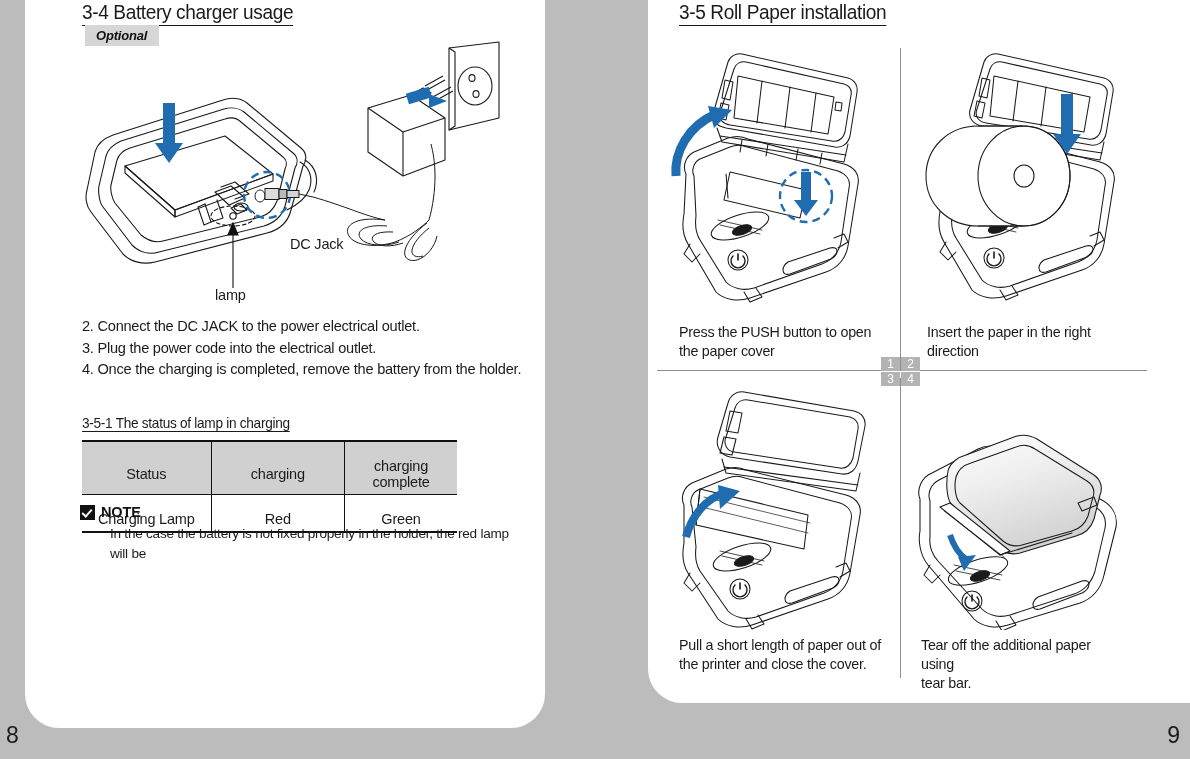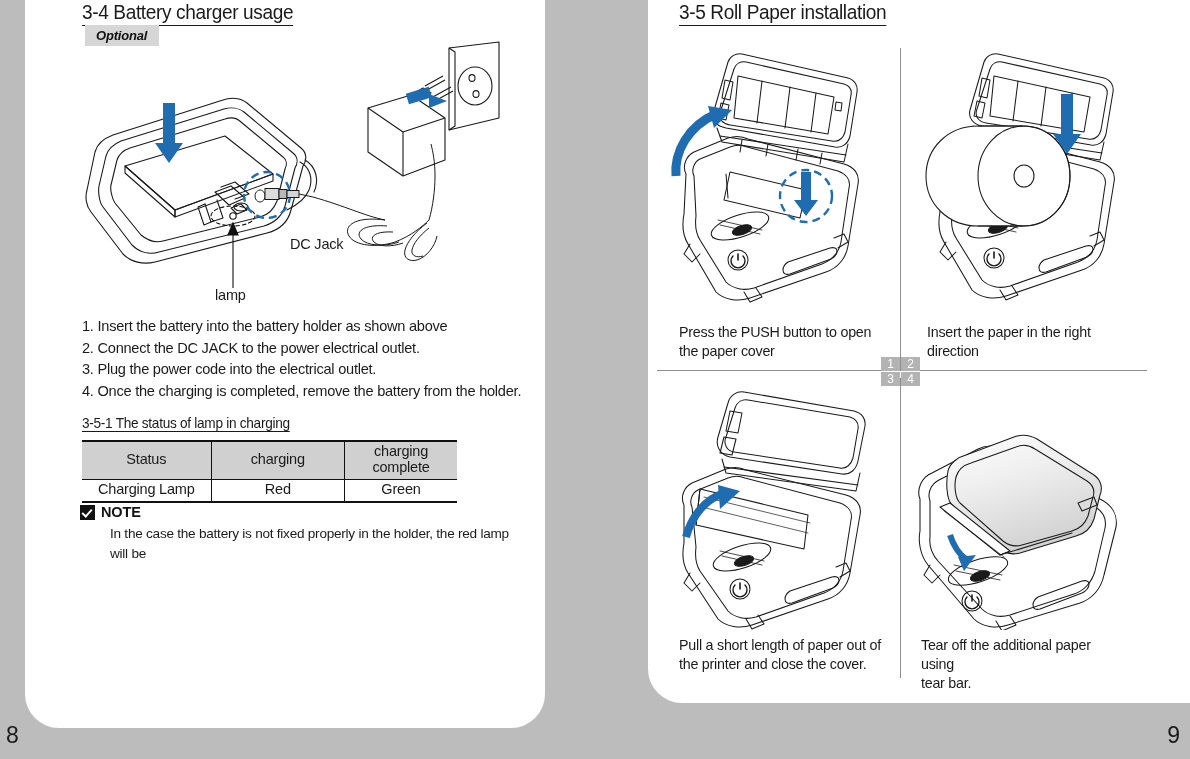--- a/index.html
+++ b/index.html
@@ -102,21 +102,21 @@
     left: 57px;
     top: 440px;
     border-collapse: collapse;
     width: 375px;
     border-top: 2.2px solid #111;
     border-bottom: 2.2px solid #111;
   }
   .status-table td {
     font-size: 14.5px;
     text-align: center;
-    padding: 1px 4px 4px 4px;
+    padding: 16px 4px 4px 4px;
     letter-spacing: -0.2px;
     color: #1b1b1b;
   }
   .status-table tr.head td {
     background: #d0d0d0;
     border-bottom: 1.4px solid #111;
   }
   .status-table td.vsep { border-left: 1.4px solid #111; }
   .cell-red   { color: #ee1111; }
   .cell-green { color: #0aad0a; }
@@ -328,21 +328,20 @@
         <polygon points="178,183 173,195 183,195"></polygon>
       </g>
     </svg>
 
     <div style="position:absolute;left:235px;top:196px;font-size:14.5px;color:#1b1b1b;letter-spacing:-0.2px;">DC Jack</div>
 
     <div style="position:absolute;left:160px;top:247px;font-size:14.5px;color:#1b1b1b;letter-spacing:-0.2px;">lamp</div>
   </div>
 
   <div class="steps">
-    <div>1. Insert the battery into the battery holder as shown above</div>
     <div>2. Connect the DC JACK to the power electrical outlet.</div>
     <div>3. Plug the power code into the electrical outlet.</div>
     <div>4. Once the charging is completed, remove the battery from the holder.</div>
   </div>
 
   <div style="position:absolute;left:57px;top:414px;">
     <div class="sub-title">3-5-1 The status of lamp in charging</div>
   </div>
 
   <table class="status-table">

